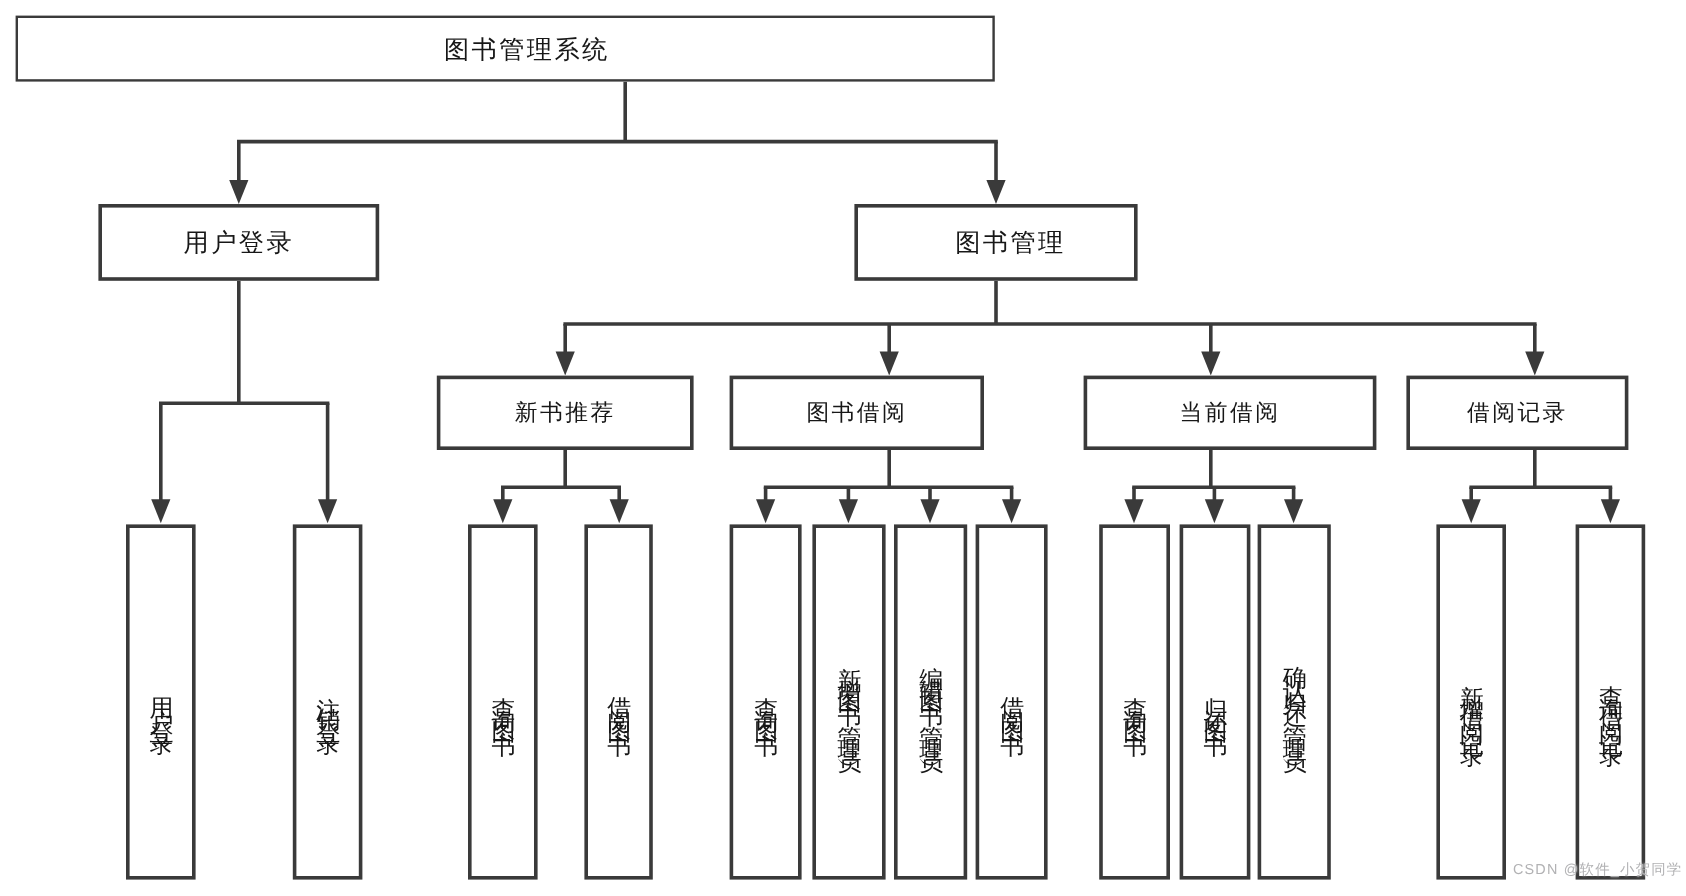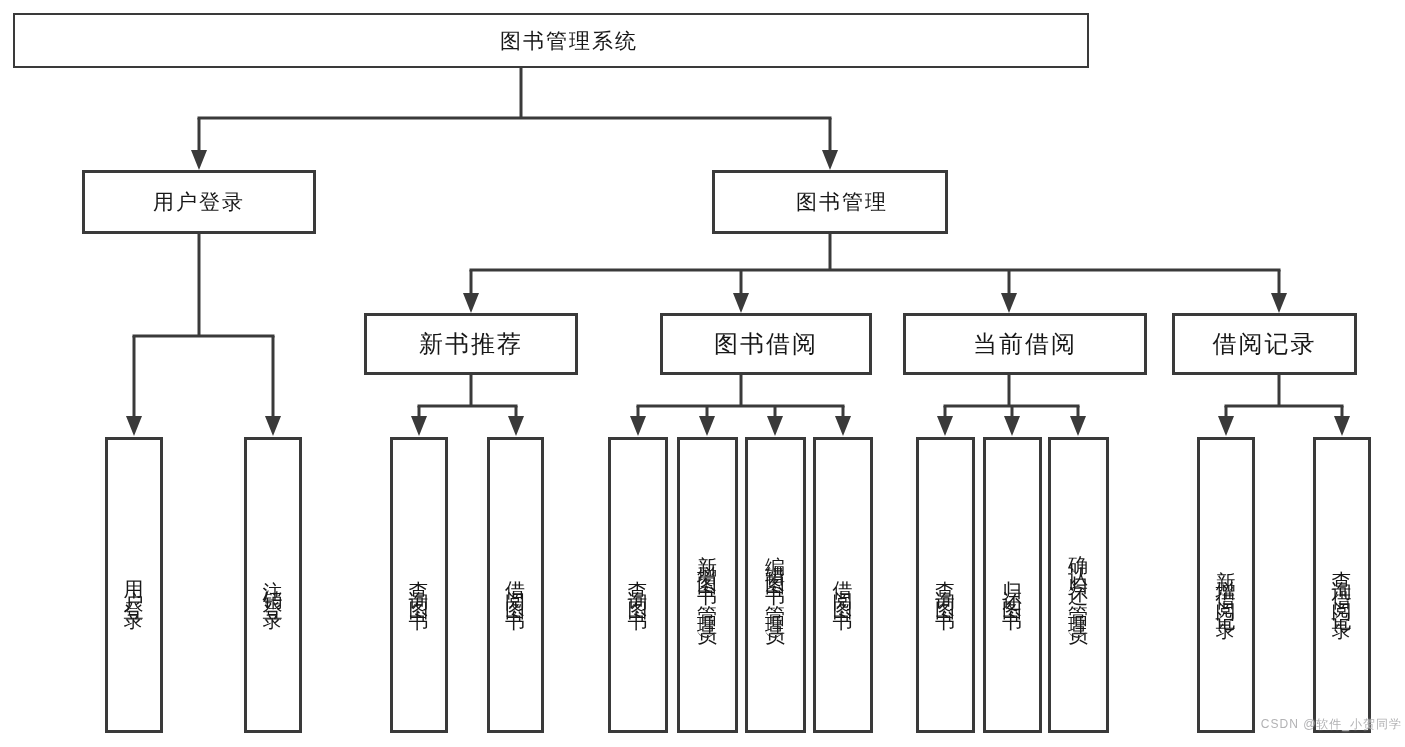--- a/index.html
+++ b/index.html
@@ -10,21 +10,21 @@
   }
   #wires{position:absolute;left:0;top:0;z-index:1;pointer-events:none;}
   .box{
     position:absolute;box-sizing:border-box;background:#ffffff;
     border:3px solid #3a3a3a;color:#171717;
     display:flex;align-items:center;justify-content:center;
     z-index:2;text-align:center;
   }
   .box.root{border-width:2px;height:55px;top:13px;font-size:21px;letter-spacing:2px;}
   .box.h2{top:170px;height:64px;font-size:21px;letter-spacing:2px;}
-  .box.h3{top:313px;height:62px;font-size:24px;letter-spacing:2px;}
+  .box.h3{top:313px;height:62px;font-size:19px;letter-spacing:2px;}
   .box.leaf{top:437px;height:296px;}
   .box.leaf .vtext{
     writing-mode:vertical-rl;text-orientation:mixed;
     font-size:20px;line-height:1;letter-spacing:10px;
   }
   .watermark{
     position:absolute;right:3px;top:716px;z-index:3;
     font-size:12px;color:#b2b2b4;letter-spacing:1px;
     text-shadow:0 0 2px #ffffff;
   }
@@ -91,35 +91,35 @@
     <path d="M767,416 L783,416 L775,436 Z"></path>
     <path d="M835,416 L851,416 L843,436 Z"></path>
     <path d="M937,416 L953,416 L945,436 Z"></path>
     <path d="M1004,416 L1020,416 L1012,436 Z"></path>
     <path d="M1070,416 L1086,416 L1078,436 Z"></path>
     <path d="M1218,416 L1234,416 L1226,436 Z"></path>
     <path d="M1334,416 L1350,416 L1342,436 Z"></path>
   </g>
 </svg>
 
-<div class="box root" style="left:13px;width:1076px;padding-left:36px;">
+<div class="box root" style="left:13px;width:816px;padding-left:36px;">
   <span>图书管理系统</span>
 </div>
 
 <div class="box h2" style="left:82px;width:234px;">
   <span>用户登录</span>
 </div>
 <div class="box h2" style="left:712px;width:236px;padding-left:24px;">
   <span>图书管理</span>
 </div>
 
 <div class="box h3" style="left:364px;width:214px;">
   <span>新书推荐</span>
 </div>
-<div class="box h3" style="left:660px;width:212px;">
+<div class="box h3" style="left:608px;width:212px;">
   <span>图书借阅</span>
 </div>
 <div class="box h3" style="left:903px;width:244px;">
   <span>当前借阅</span>
 </div>
 <div class="box h3" style="left:1172px;width:185px;">
   <span>借阅记录</span>
 </div>
 
 <div class="box leaf" style="left:105px;width:58px;">

